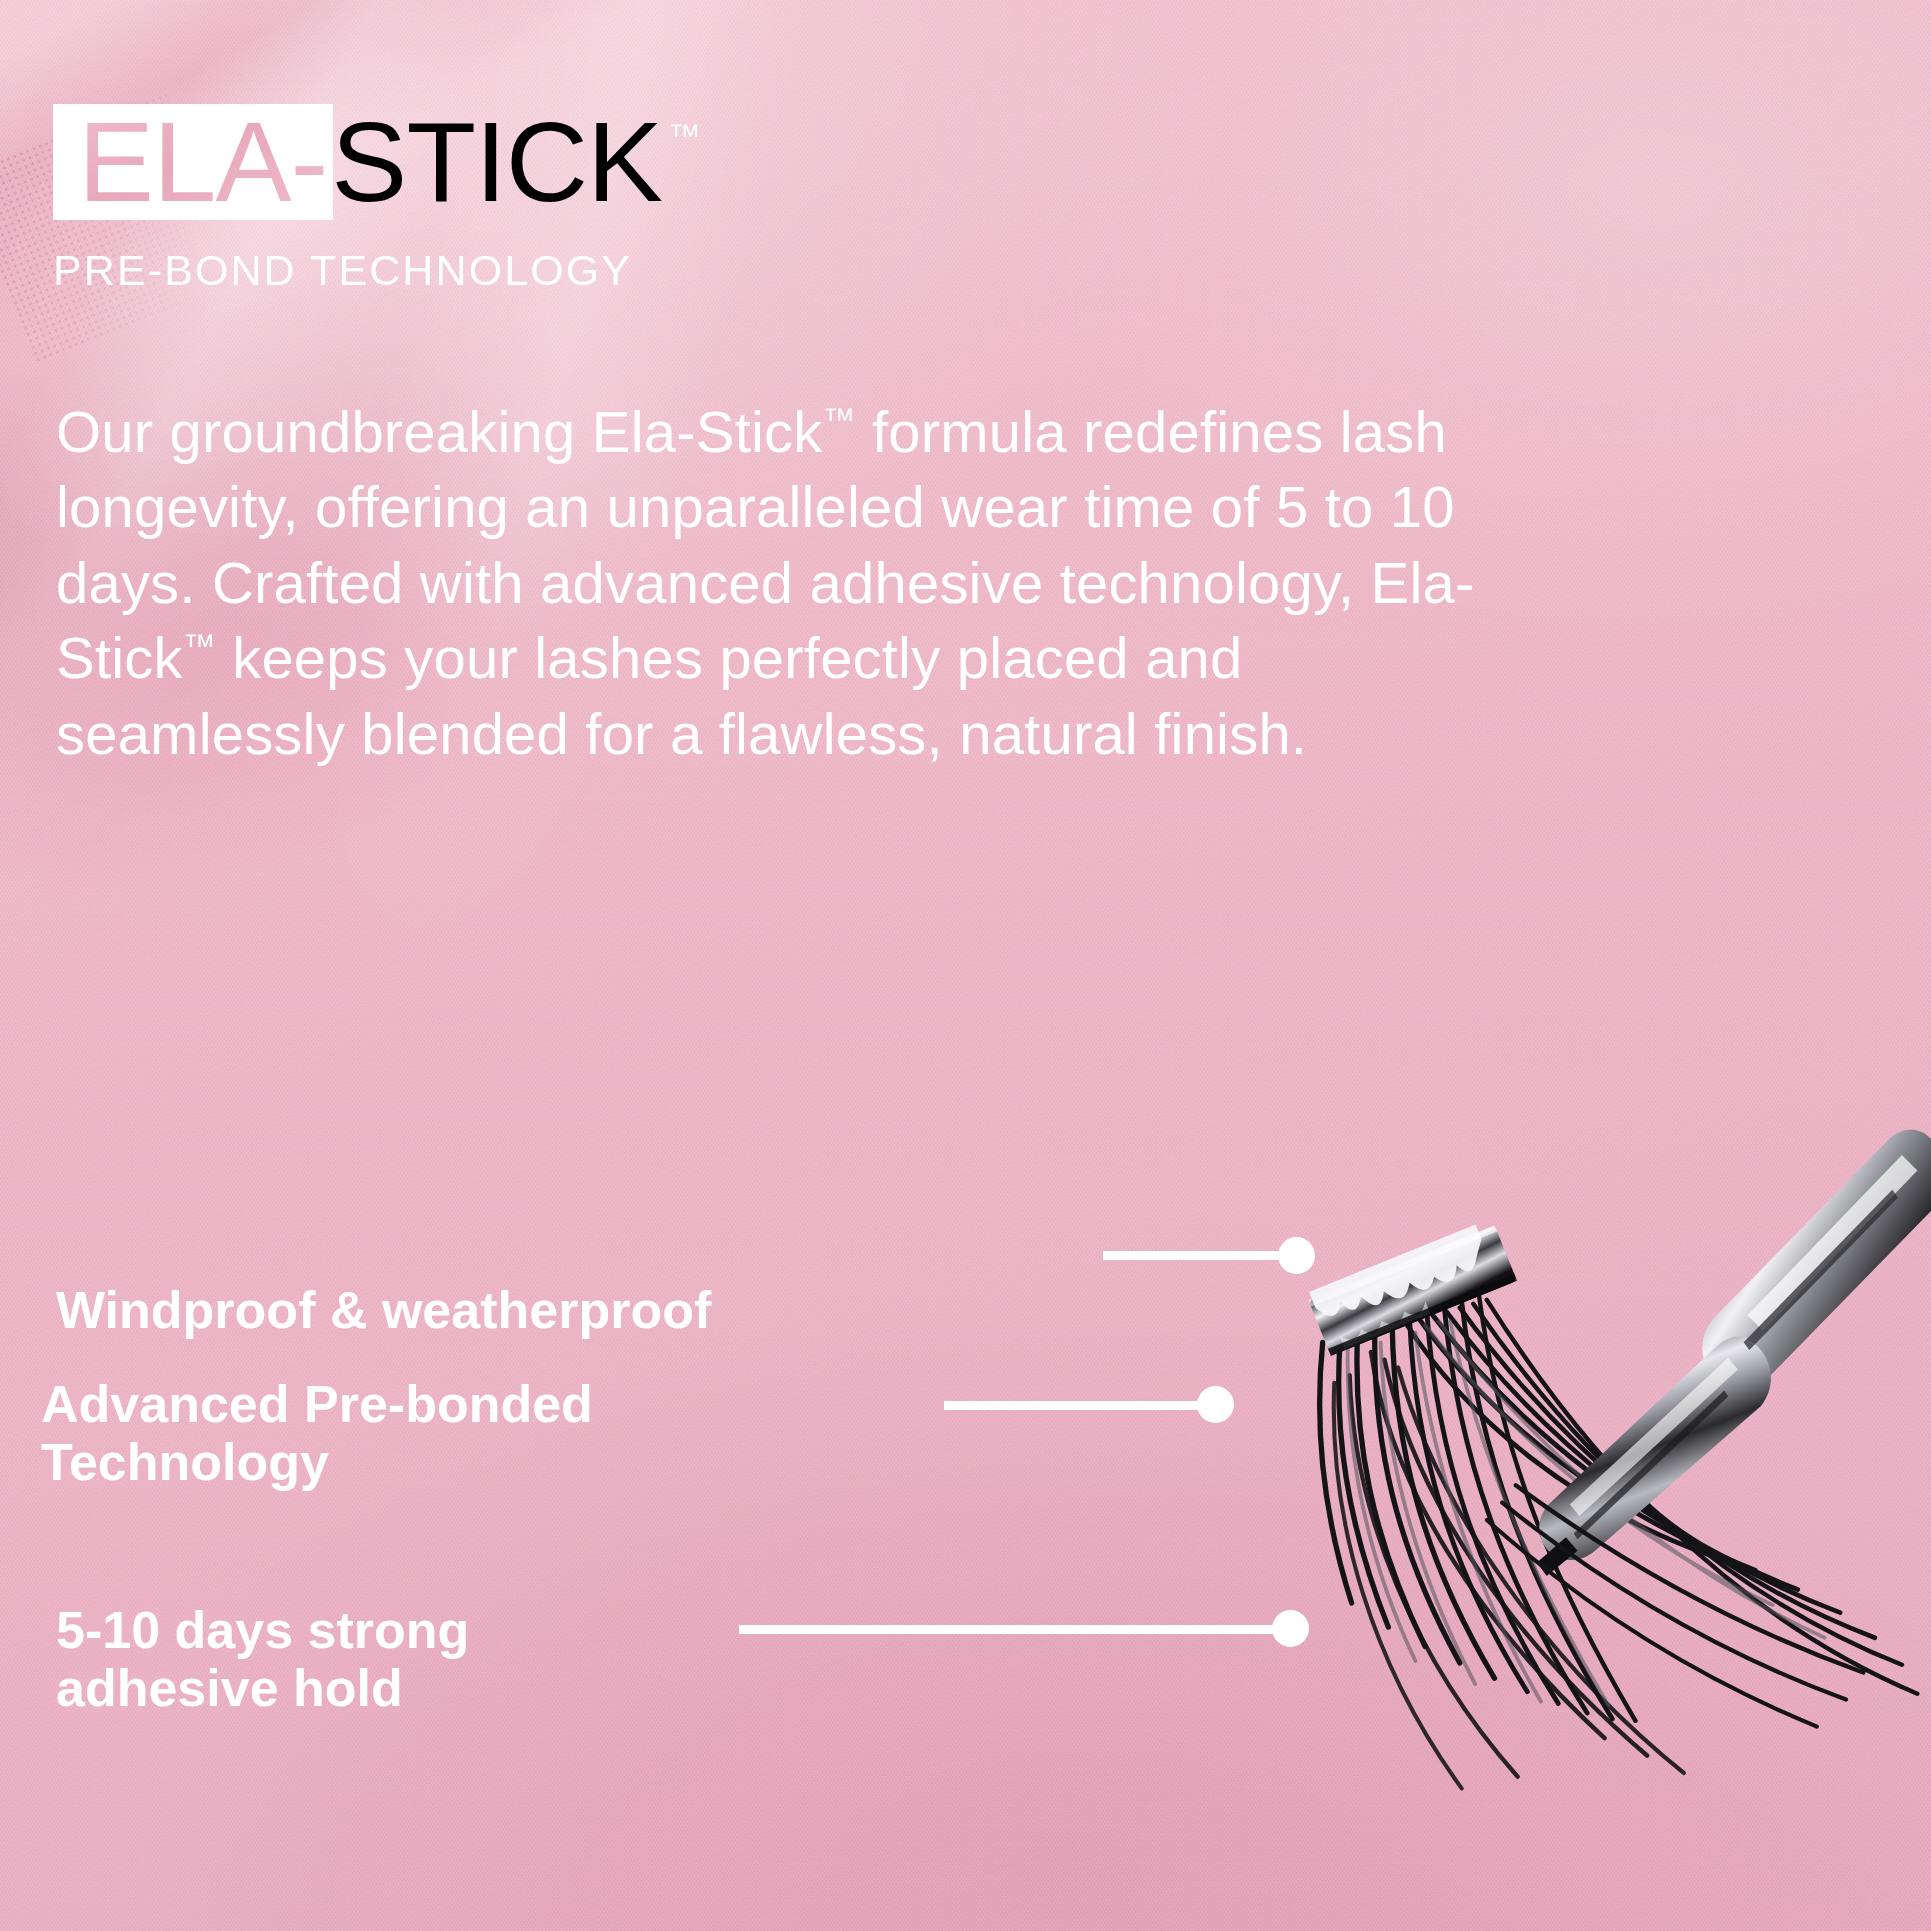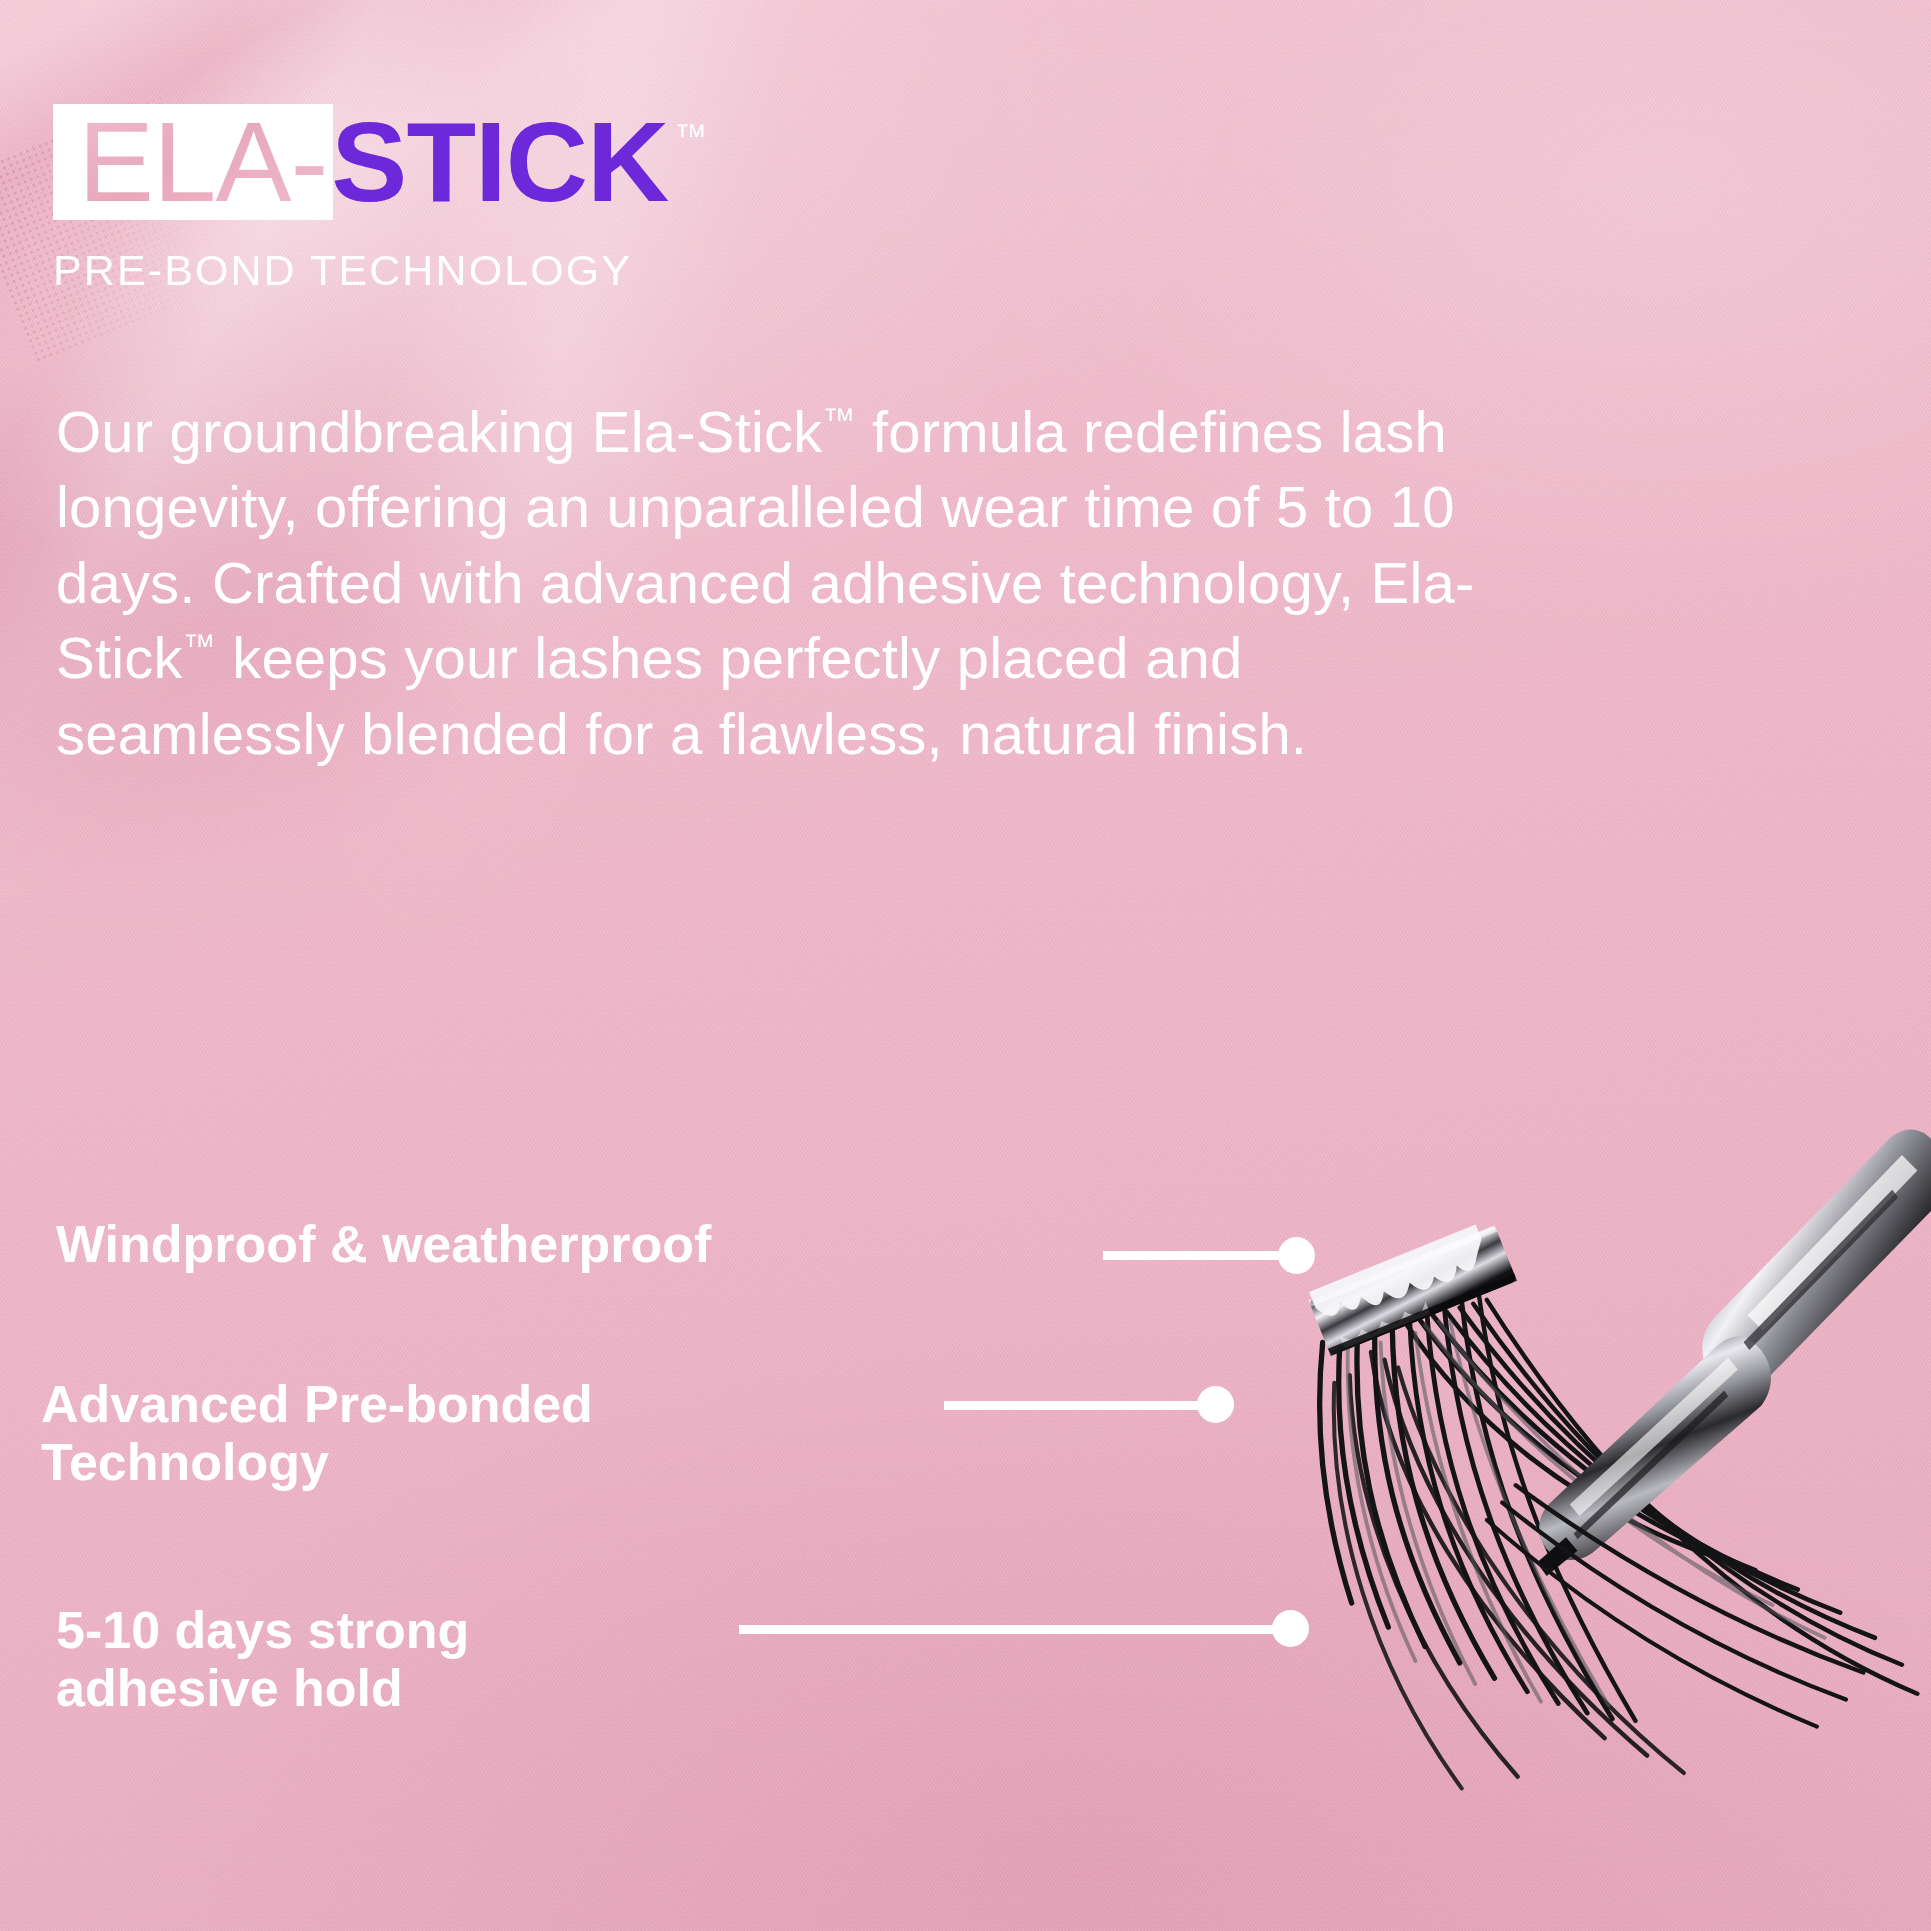--- a/index.html
+++ b/index.html
@@ -102,22 +102,22 @@
     
     background:
       linear-gradient(150deg, #efb9c9 0%, #e8a8bc 45%, #efbbcb 100%);
     -webkit-background-clip: text;
     background-clip: text;
     color: transparent;
     display: block;
   }
   .logo-tail {
     font-size: 114px;
-    font-weight: 700;
-    color: #6d28d9;
+    font-weight: 400;
+    color: #000000;
     letter-spacing: -1px;
     line-height: .80;
     padding-top: 11.6px;
     margin-left: -1.9px;
     display: inline-block;
   }
   .logo-tm {
     font-size: 33px;
     color: #ffffff;
     font-weight: 400;
@@ -201,21 +201,21 @@
         <span class="knock">ELA-</span>
       </span>
       <span class="logo-tail">STICK</span>
       <span class="logo-tm">™</span>
     </div>
     <div class="logo-sub">PRE-BOND TECHNOLOGY</div>
   </div>
 
   <div class="body-copy">Our groundbreaking Ela-Stick<span class="tm">™</span> formula redefines lash longevity, offering an unparalleled wear time of 5 to 10 days. Crafted with advanced adhesive technology, Ela-Stick<span class="tm">™</span> keeps your lashes perfectly placed and seamlessly blended for a flawless, natural finish.</div>
 
-  <div class="feature" style="left:56px; top:1215px;">
+  <div class="feature" style="left:56px; top:1281px;">
     <span class="feature-label">Windproof &amp; weatherproof</span>
   </div>
   <div class="connector" style="left:1103px; top:1251px; width:198px;"></div>
   <div class="connector-dot" style="left:1278px; top:1237px;"></div>
 
   <div class="feature" style="left:41px; top:1375px;">
     <span class="feature-label">Advanced Pre-bonded
 Technology</span>
   </div>
   <div class="connector" style="left:944px; top:1401px; width:276px;"></div>

